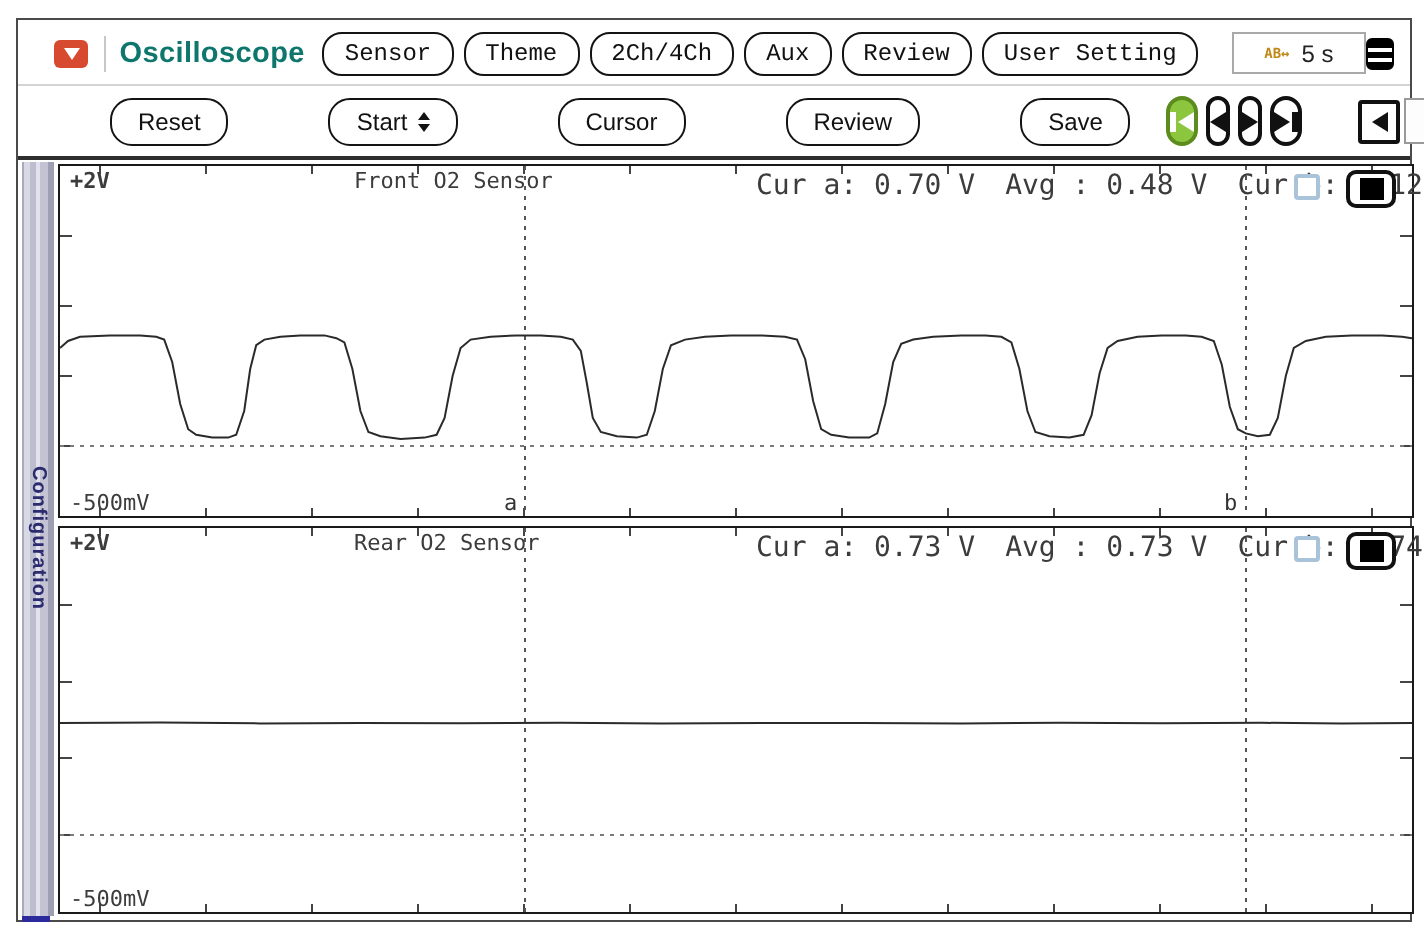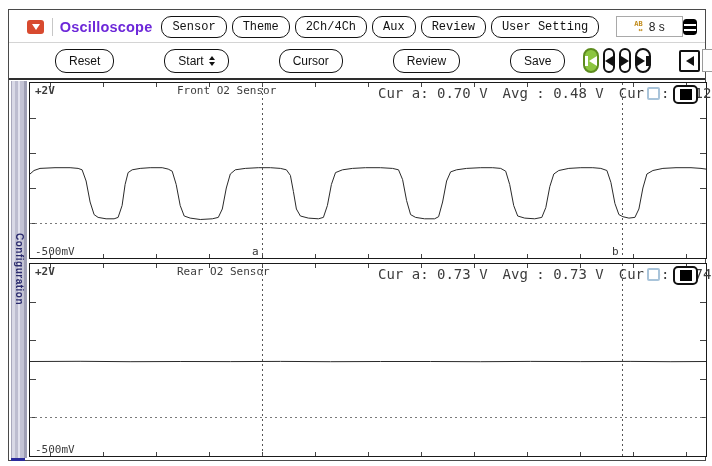--- a/index.html
+++ b/index.html
@@ -10,28 +10,28 @@
            border:1px solid #4a4a4a; background:#fff; }
 
   
   .row1 { position:absolute; left:0; top:0; right:0; height:33px;
           display:flex; align-items:center; padding-left:18px; }
   .logo { width:17px; height:14px; background:#d84a2f; border-radius:3px;
           display:flex; align-items:center; justify-content:center; flex:0 0 auto; }
   .logo .tri-down { width:0; height:0; border-left:4px solid transparent;
           border-right:4px solid transparent; border-top:6px solid #fff; }
   .vdiv { width:1px; height:18px; background:#c7c7c7; margin:0 7px 0 8px; }
-  .apptitle { font-size:14.5px; font-weight:bold; color:#6d28d9; letter-spacing:.2px; margin-right:9px; }
+  .apptitle { font-size:14.5px; font-weight:bold; color:#0f766e; letter-spacing:.2px; margin-right:9px; }
   .btn { background:#fff; border:1.6px solid #131313; border-radius:10px;
          padding:2px 10px; font-size:12px; color:#111; height:22px;
          display:flex; align-items:center; justify-content:center; white-space:nowrap; }
   .row1 .btn { margin-right:5px;font-family:Liberation Mono, monospace; }
   .rangebox { margin-left:12px; width:90px; height:21px; border:1px solid #a9a9a9;
               display:flex; align-items:center; justify-content:center; gap:6px; background:#fff; }
-  .abicon { display:flex; flex-direction:column; align-items:flex-end; color:#c08a18;
+  .abicon { display:flex; flex-direction:row; align-items:flex-end; color:#c08a18;
             font-size:7px; line-height:6px; font-weight:bold; font-family:"DejaVu Sans Mono", monospace; }
   .rangeval { font-size:12px; color:#222; }
   .menuicon { margin-left:auto; margin-right:8px; width:19px; height:16px; border-radius:3px;
               border:1px solid #000;
               background:linear-gradient(180deg,#000 0 4px,#fff 4px 6px,#000 6px 9px,#fff 9px 11px,#000 11px 14px); }
 
   
   .hr1 { position:absolute; left:0; top:32px; right:0; height:1px; background:#d4d4d4; }
   .row2 { position:absolute; left:0; top:34px; right:0; height:33px;
           display:flex; align-items:center; padding-left:2px; }
@@ -102,21 +102,21 @@
     <button class="btn">Theme</button>
     <button class="btn">2Ch/4Ch</button>
     <button class="btn">Aux</button>
     <button class="btn">Review</button>
     <button class="btn">User Setting</button>
     <span class="rangebox">
       <span class="abicon">
         <span>AB</span>
           <span>↔</span>
       </span>
-      <span class="rangeval">8 s</span>
+      <span class="rangeval">5 s</span>
     </span>
     <span class="menuicon"></span>
   </div>
 
   <div class="hr1"></div>
 
   <div class="row2">
     <button class="btn2">Reset</button>
     <button class="btn2">
       <span>Start</span>

